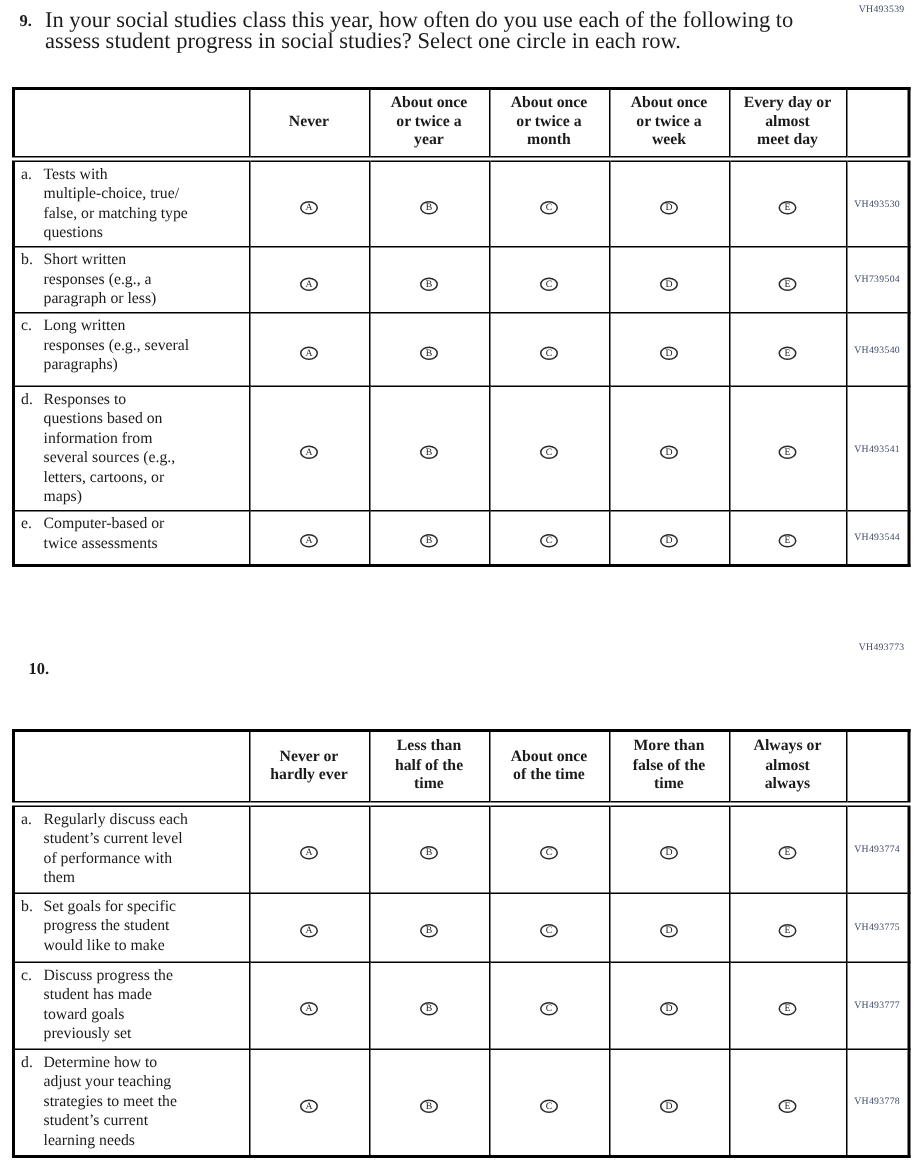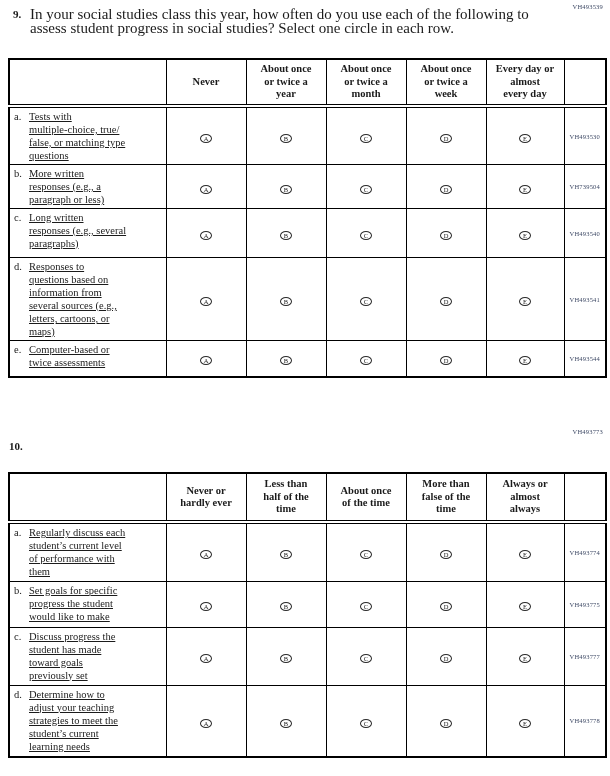--- a/index.html
+++ b/index.html
@@ -23,21 +23,21 @@
   }
   .qtable th, .qtable td { border:1.5px solid #000; padding:0; }
   .qtable thead th { border-bottom:4px double #000;text-align:center; }
   .qtable th {
     font-weight:bold; font-size:10.5px; line-height:12.5px; text-align:center;
     vertical-align:middle; white-space:pre-line; padding:1px;
   }
   td.stem { vertical-align:top; }
   .stem-inner { display:flex; padding:2px 2px 2px 4px; }
   .row-letter { flex:0 0 15px; font-size:10.5px; line-height:13px; }
-  .row-label { flex:1; font-size:10.5px; line-height:13px; white-space:pre-line;text-decoration:underline; }
+  .row-label { flex:1; font-size:10.5px; line-height:13px; white-space:pre-line; }
   td.opt { text-align:center; vertical-align:middle; }
   .circle {
     display:inline-block; width:12px; height:9px; border:1px solid #2a2a2a;
     border-radius:50%; font-size:6.5px; line-height:8.5px; text-align:center;
     color:#222; cursor:pointer; box-sizing:border-box;
   }
   td.codecell {
     text-align:center; vertical-align:middle; font-size:6.5px;
     letter-spacing:0.2px; color:#3f4a66;
   }
@@ -72,21 +72,21 @@
 or twice a
 year</th>
         <th>About once
 or twice a
 month</th>
         <th>About once
 or twice a
 week</th>
         <th>Every day or
 almost
-every day</th>
+meet day</th>
         <th></th>
       </tr>
     </thead>
     <tbody>
       <tr style="height:57px">
         <td class="stem">
             <div class="stem-inner">
               <span class="row-letter">a.</span>
               <span class="row-label">Tests with
 multiple-choice, true/
@@ -98,21 +98,21 @@
         <td class="opt"><span class="circle">B</span></td>
         <td class="opt"><span class="circle">C</span></td>
         <td class="opt"><span class="circle">D</span></td>
         <td class="opt"><span class="circle">E</span></td>
         <td class="codecell">VH493530</td>
       </tr>
       <tr style="height:44px">
         <td class="stem">
             <div class="stem-inner">
               <span class="row-letter">b.</span>
-              <span class="row-label">More written
+              <span class="row-label">Short written
 responses (e.g., a
 paragraph or less)</span>
             </div>
           </td>
         <td class="opt"><span class="circle">A</span></td>
         <td class="opt"><span class="circle">B</span></td>
         <td class="opt"><span class="circle">C</span></td>
         <td class="opt"><span class="circle">D</span></td>
         <td class="opt"><span class="circle">E</span></td>
         <td class="codecell">VH739504</td>
@@ -164,25 +164,25 @@
         <td class="opt"><span class="circle">B</span></td>
         <td class="opt"><span class="circle">C</span></td>
         <td class="opt"><span class="circle">D</span></td>
         <td class="opt"><span class="circle">E</span></td>
         <td class="codecell">VH493544</td>
       </tr>
     </tbody>
   </table>
 
   <span class="vh-code" style="top:428px;">VH493773</span>
-  <div class="question" style="top:440px; left:9px;gap:48px;">
+  <div class="question" style="top:440px; left:19px;gap:48px;">
     <span class="q-num" style="width:21px;">10.</span>
   </div>
 
-  <table class="qtable" style="top:472px;">
+  <table class="qtable" style="top:486px;">
     <colgroup>
       <col style="width:157px">
         <col style="width:80px">
         <col style="width:80px">
       <col style="width:80px">
         <col style="width:80px">
         <col style="width:78px">
       <col style="width:42px">
     </colgroup>
     <thead>

